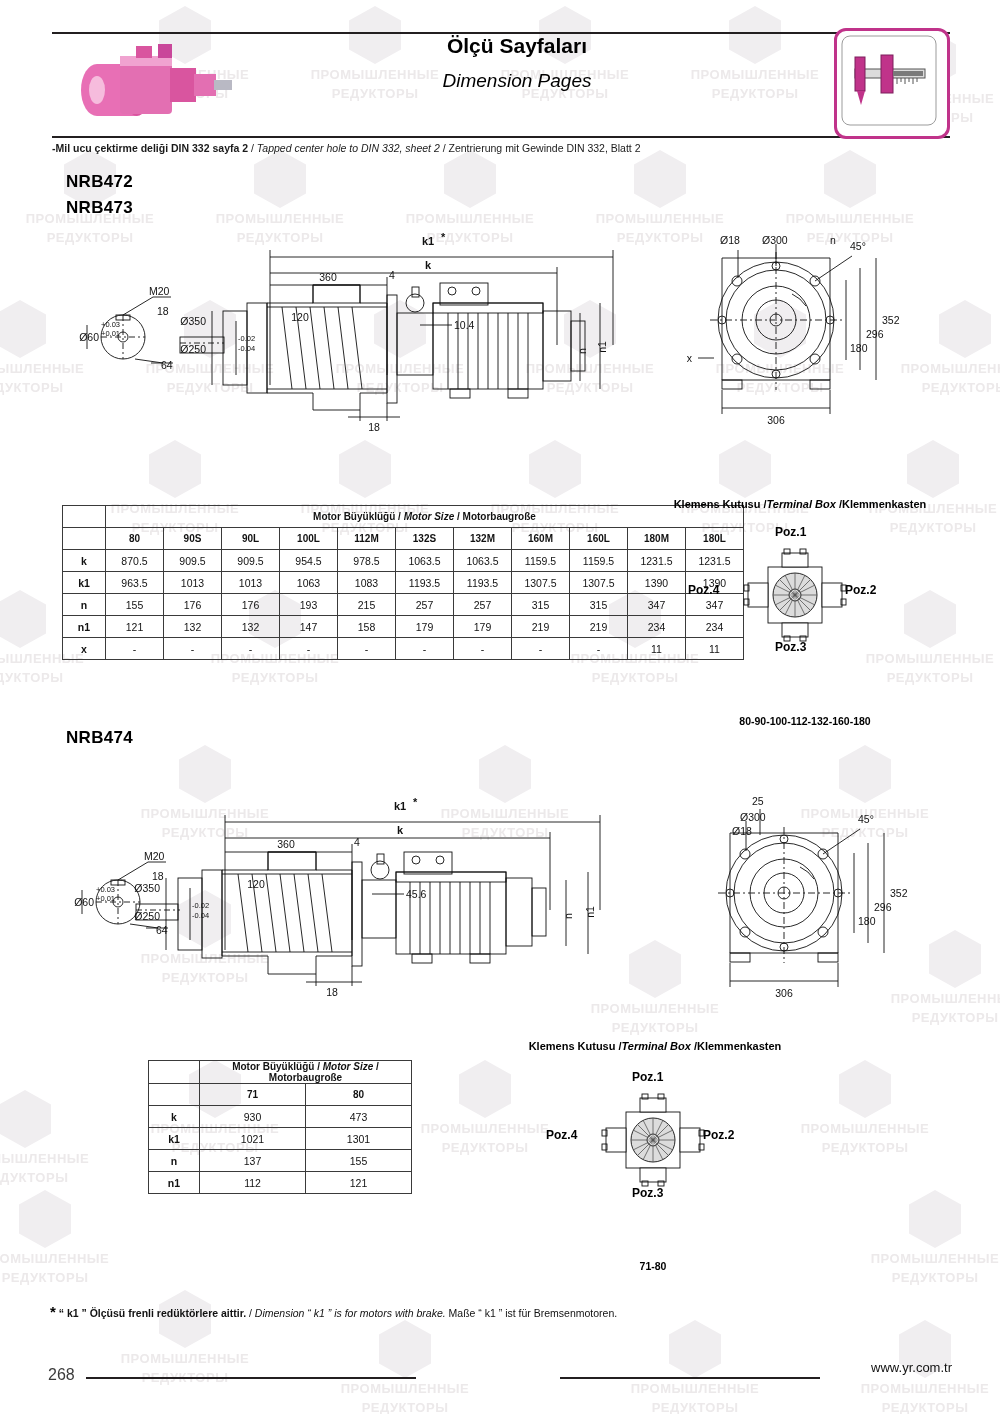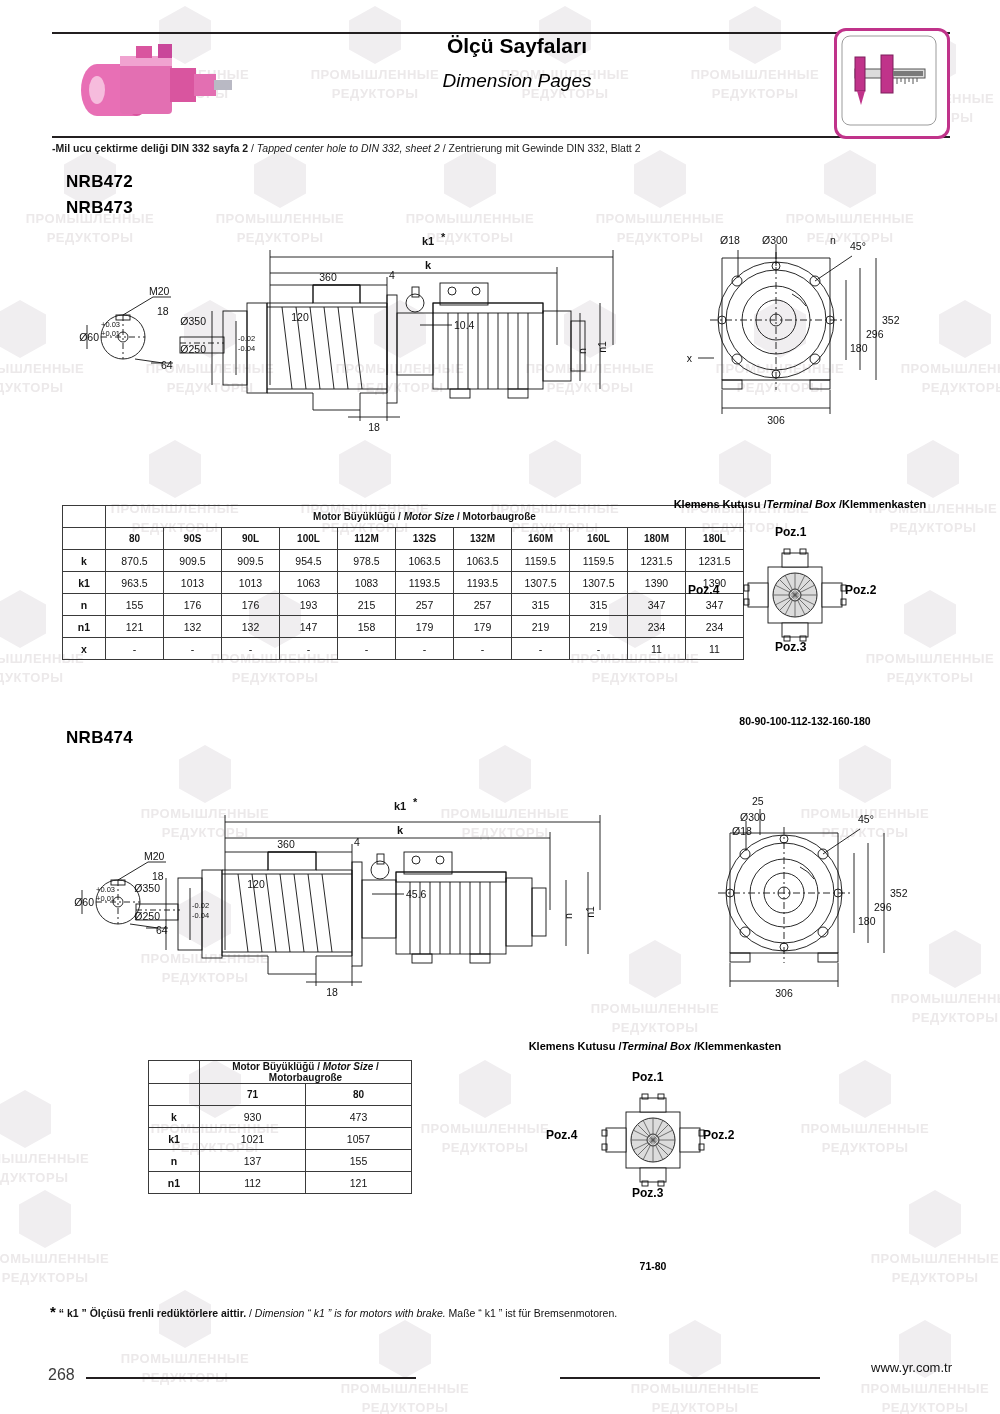--- a/index.html
+++ b/index.html
@@ -645,21 +645,21 @@
   </thead>
   <tbody>
     <tr>
       <td class="rowlab c0">k</td>
       <td>930</td>
       <td>473</td>
     </tr>
     <tr>
       <td class="rowlab c0">k1</td>
       <td>1021</td>
-      <td>1057</td>
+      <td>1301</td>
     </tr>
     <tr>
       <td class="rowlab c0">n</td>
       <td>137</td>
       <td>155</td>
     </tr>
     <tr>
       <td class="rowlab c0">n1</td>
       <td>112</td>
       <td>121</td>

